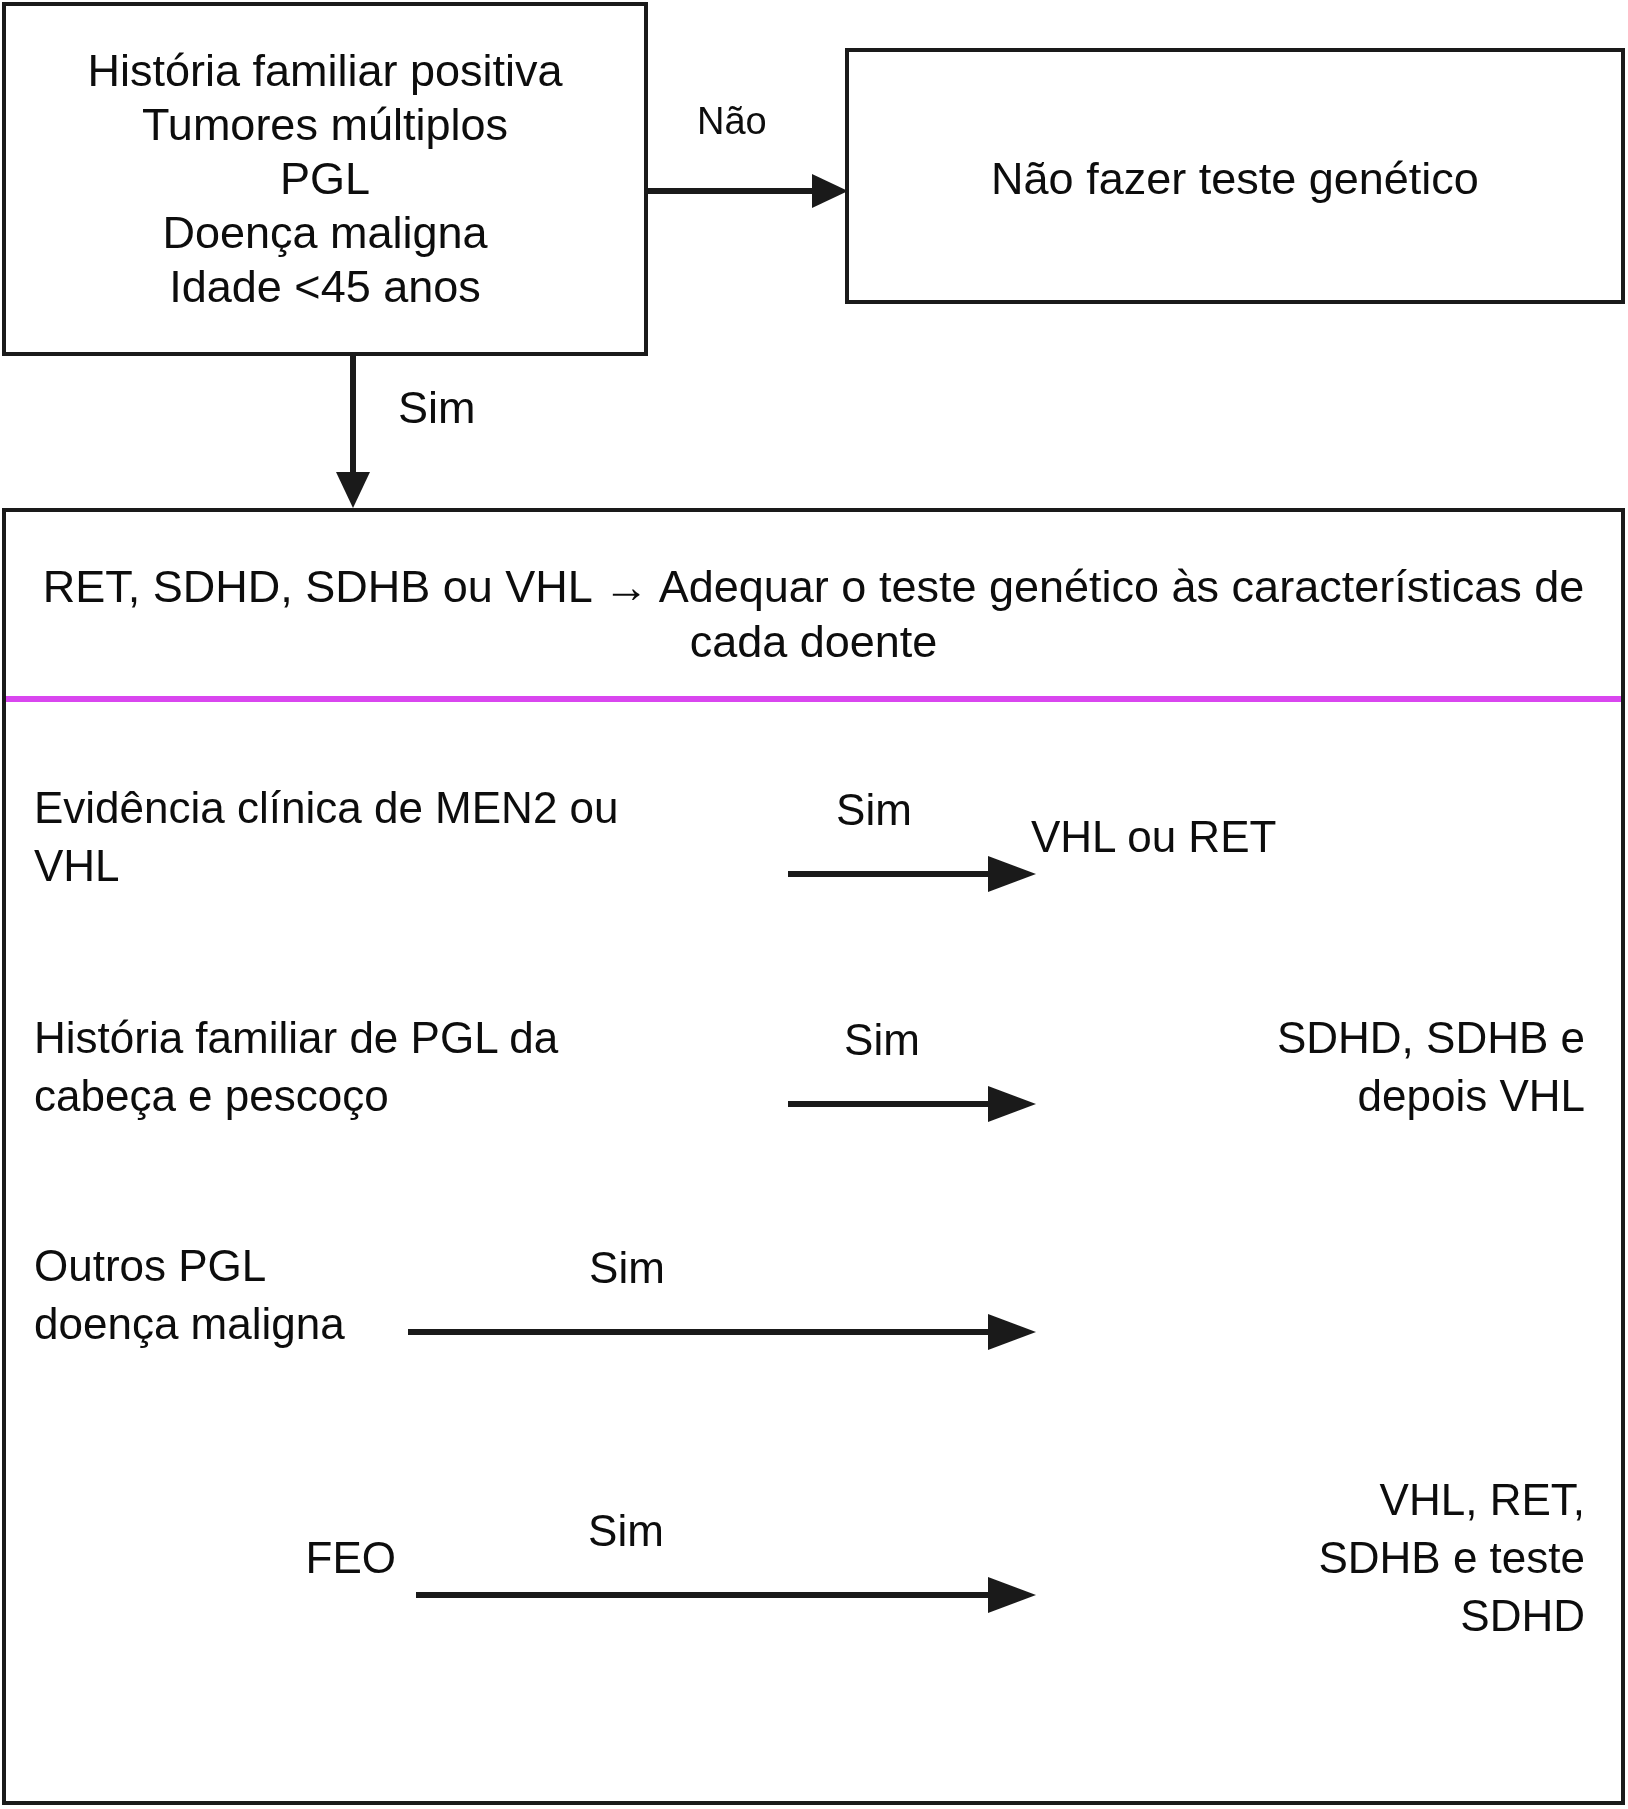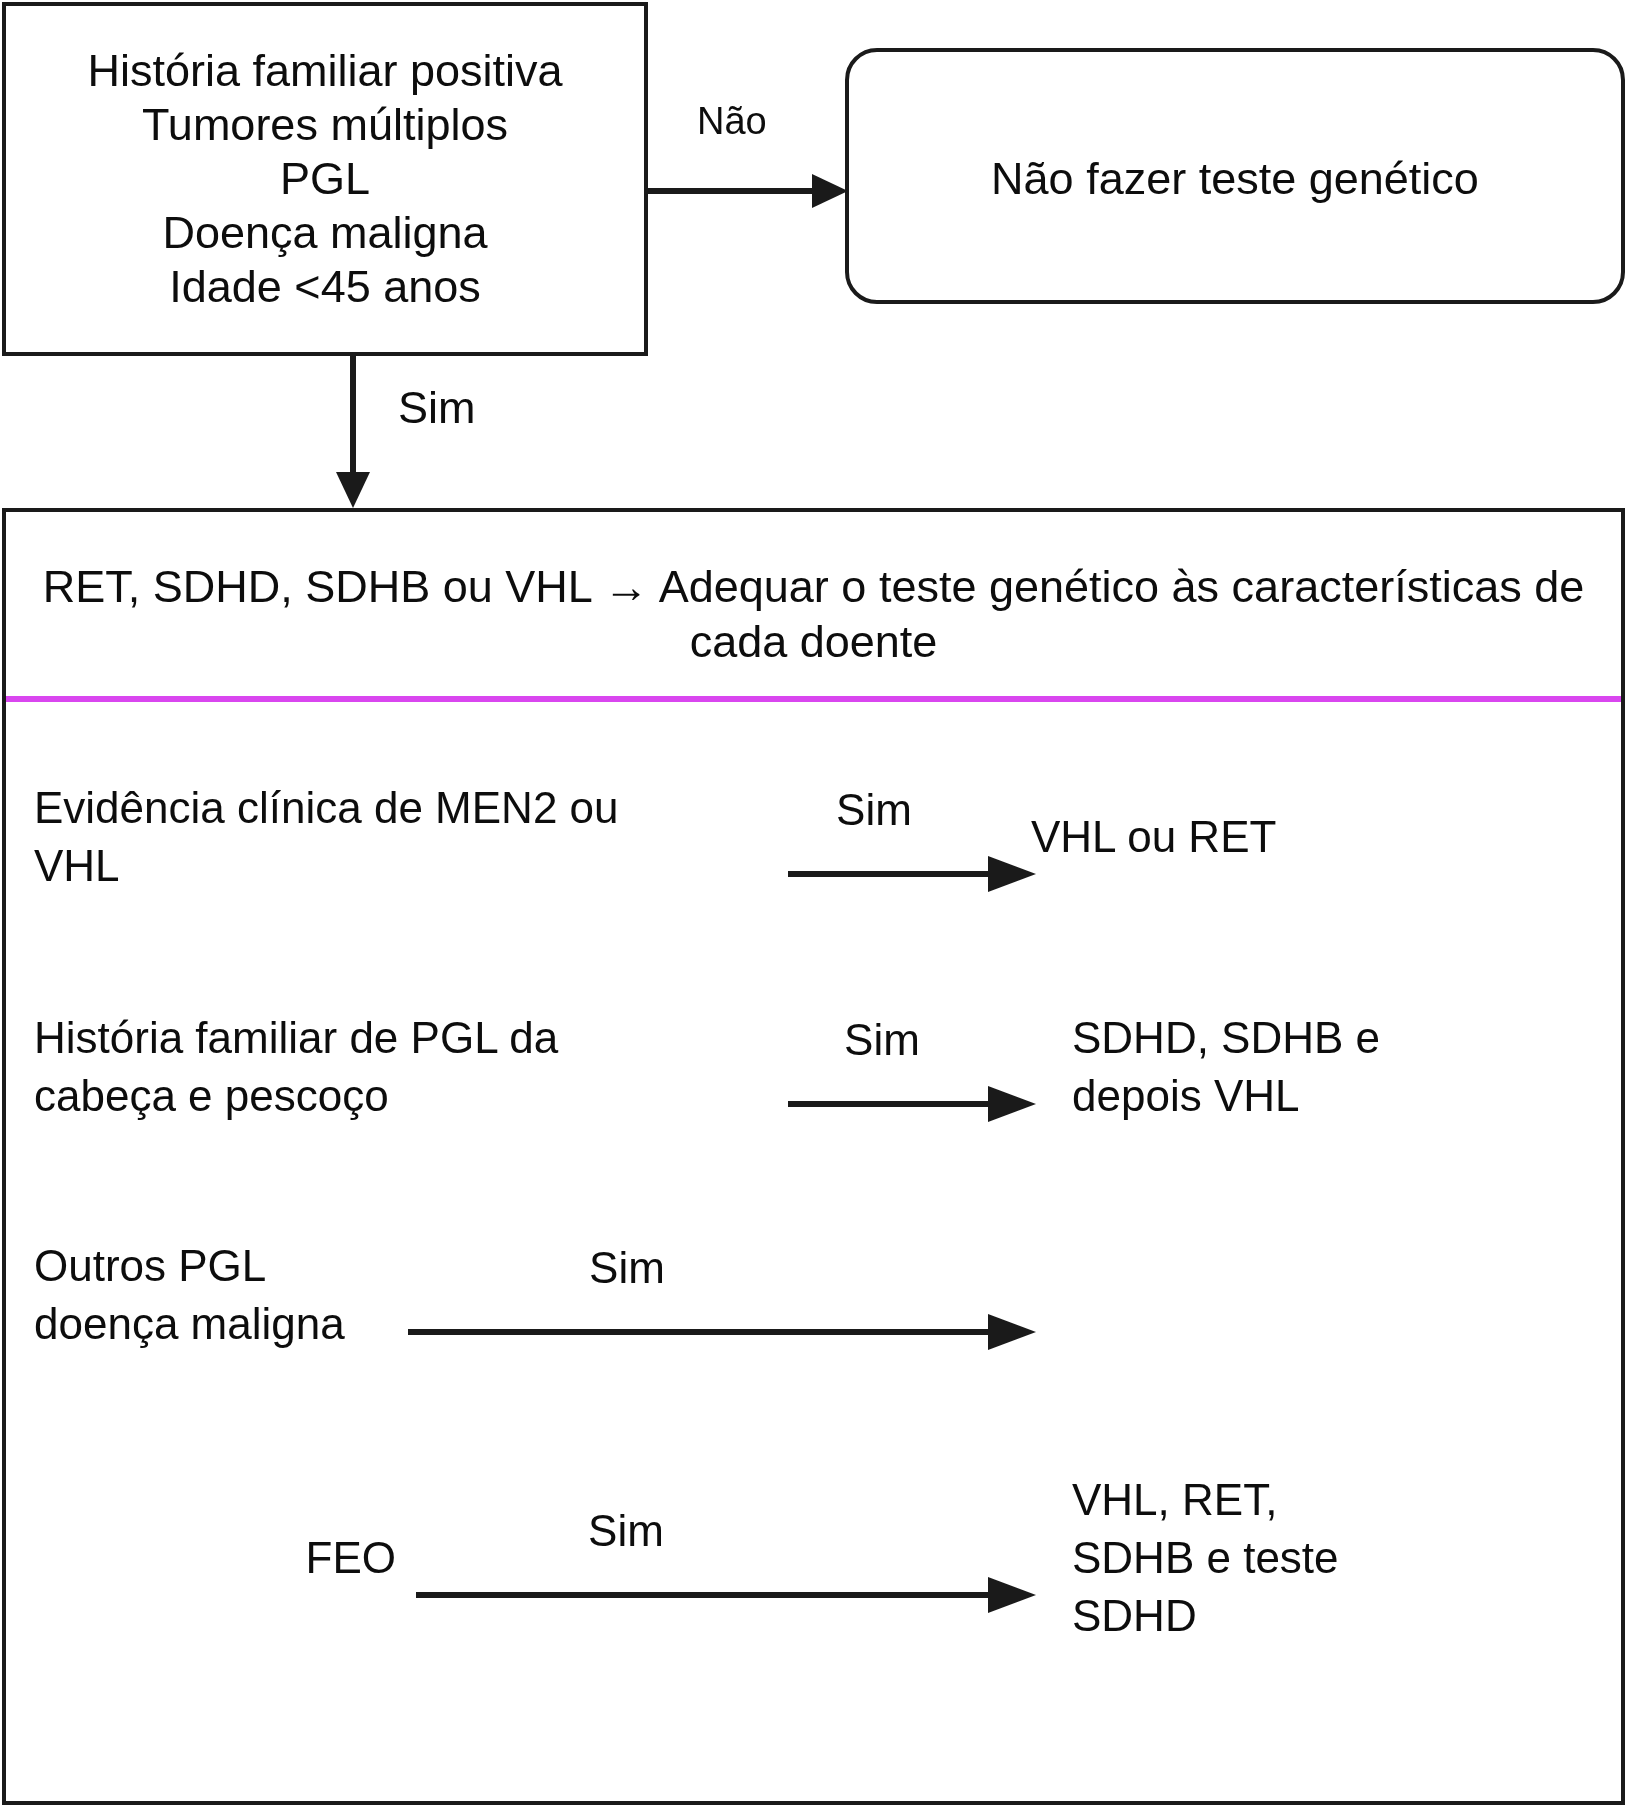--- a/index.html
+++ b/index.html
@@ -40,21 +40,21 @@
     width: 646px; height: 354px;
   }
   #criteria-text {
     top: 38px;
     font-size: 45px;
   }
 
   
   #no-test-box {
     left: 845px; top: 48px;
-    width: 780px; height: 256px; border-radius: 32px;
+    width: 780px; height: 256px;
   }
   #no-test-text {
     top: 100px;
     font-size: 45px;
   }
 
   
   #arrow-nao {
     position: absolute;
     left: 648px; top: 168px;
@@ -157,28 +157,28 @@
 
   .conn svg {
     position: absolute;
     left: 0; bottom: 0;
     width: 100%;
     height: 46px;
   }
 
   .result {
     position: absolute;
-    right: 9px;
+    right: 36px;
     top: 50%;
     transform: translateY(-50%);
     width: 540px;
     font-size: 44px;
     line-height: 1.32;
     white-space: pre-line;
-    text-align: left;
+    text-align: right;
   }
   .row.r0 .result { width: 560px; right: 30px; text-align: left; }
 </style>
 </head>
 <body>
 
 <div id="page">
 
   <div class="box" id="criteria-box">
     <div class="boxtext" id="criteria-text">História familiar positiva

